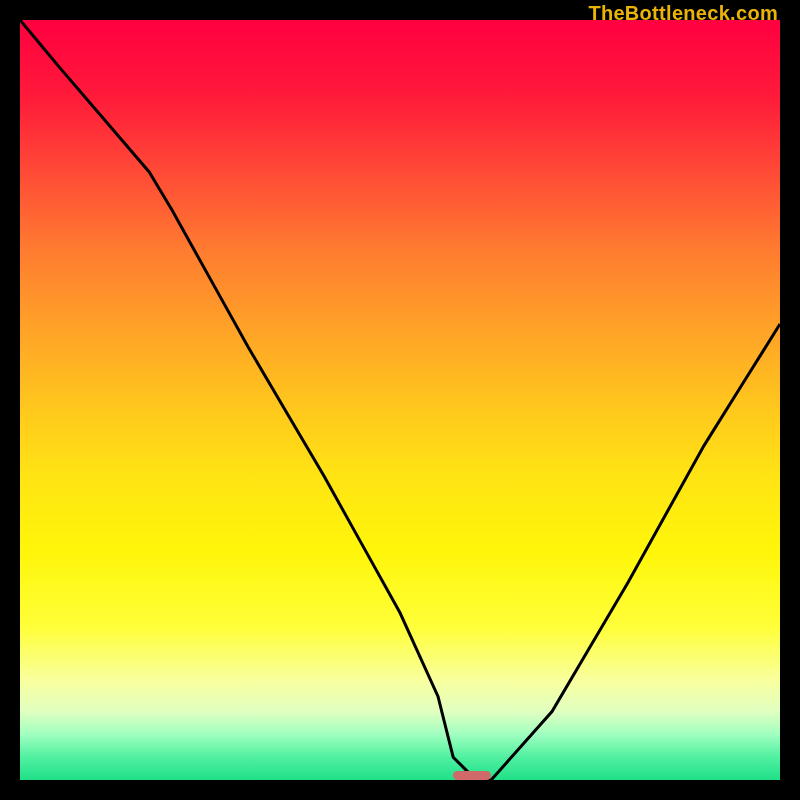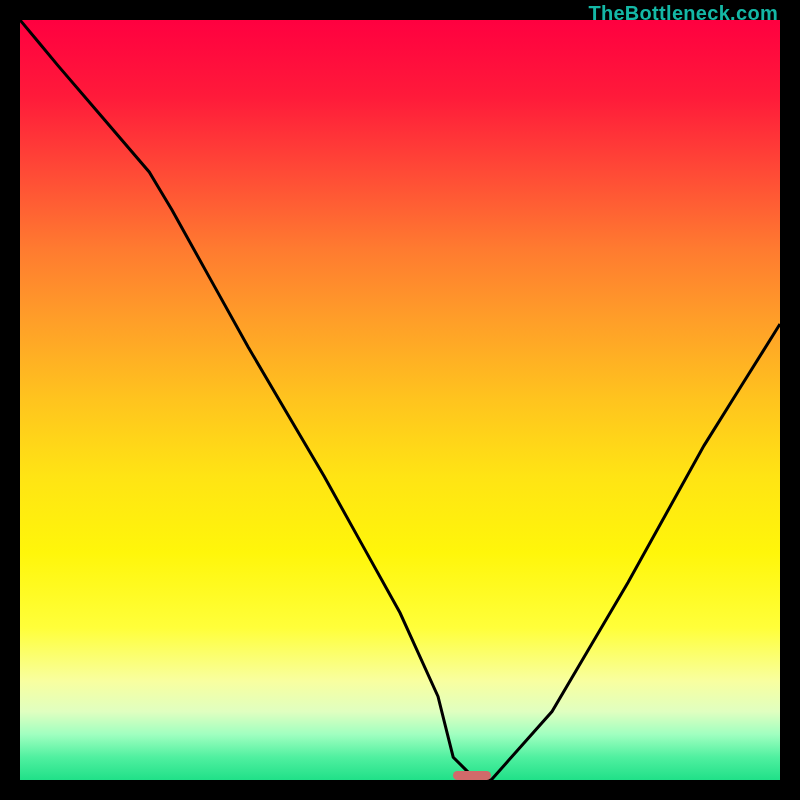--- a/index.html
+++ b/index.html
@@ -39,21 +39,21 @@
       #20e088 100%
     );
   }
   .watermark {
     position: absolute;
     top: 2px;
     right: 22px;
     font-family: Arial, Helvetica, sans-serif;
     font-size: 20px;
     font-weight: bold;
-    color: #14b8a6;
+    color: #eab308;
     letter-spacing: 0.3px;
   }
   .curve-svg {
     position: absolute;
     left: 0;
     top: 0;
     width: 760px;
     height: 760px;
   }
   .marker {

